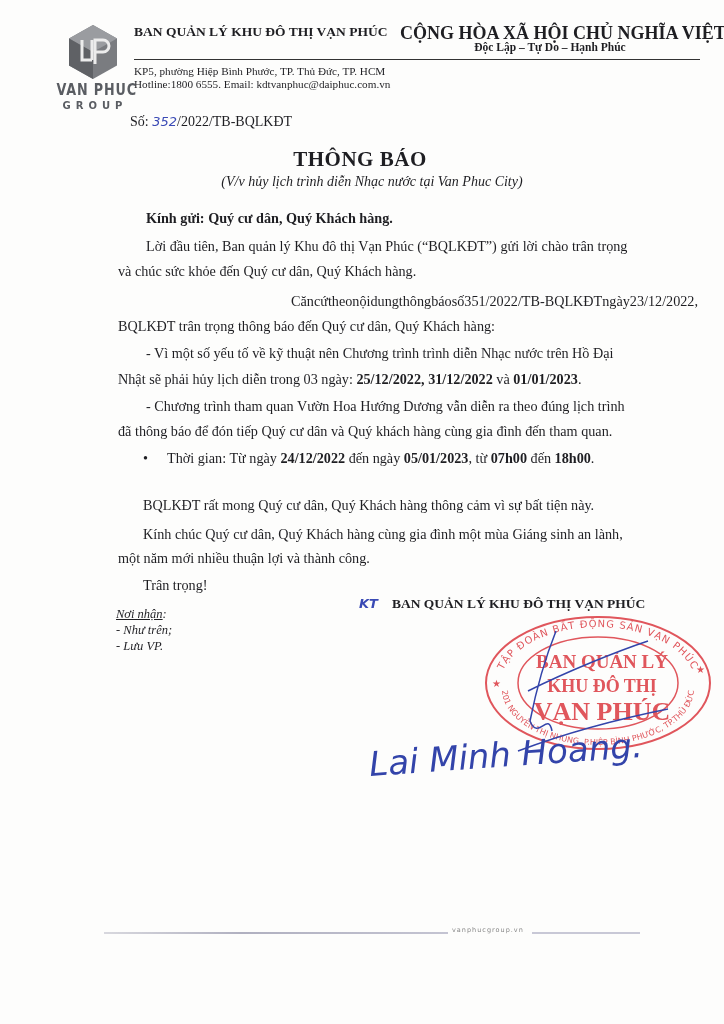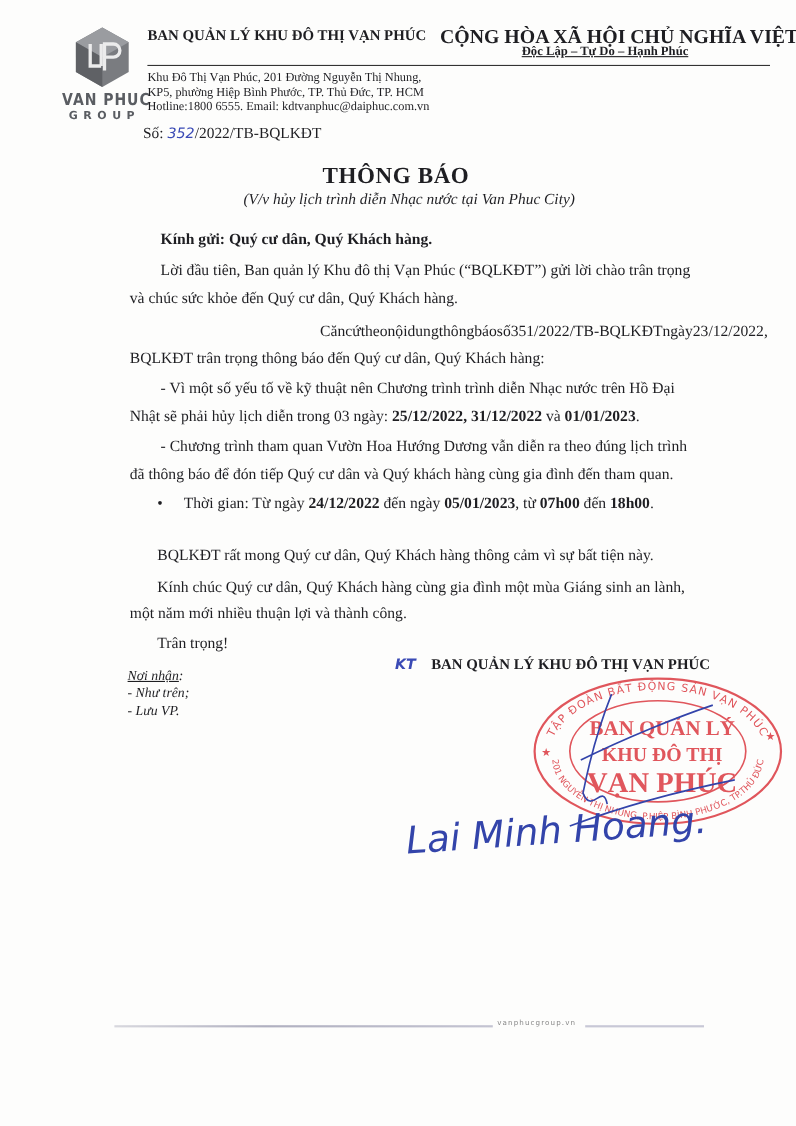--- a/index.html
+++ b/index.html
@@ -11,21 +11,21 @@
     position: relative;
   }
   .abs { position: absolute; }
   
   .logo { left: 58px; top: 24px; width: 70px; height: 90px; text-align: center; }
   .logo svg { display: block; margin: 0 auto; }
   .logo-name { font-family: "DejaVu Sans", sans-serif; font-weight: bold; font-size: 15px; letter-spacing: 1px; color: #5a5d62; line-height: 15px; margin-top: 3px; transform: scaleX(0.85); white-space: nowrap; margin-left: -8px; margin-right: -8px; }
   .logo-sub { font-family: "DejaVu Sans", sans-serif; font-weight: bold; font-size: 10px; letter-spacing: 5px; color: #5a5d62; line-height: 12px; margin-top: 2px; padding-left: 4px; }
   .org-name { left: 134px; top: 24px; font-weight: bold; font-size: 13.5px; white-space: nowrap; }
   .nation { left: 400px; top: 23px; width: 300px; text-align: center; font-weight: bold; font-size: 18px; white-space: nowrap; }
-  .motto { left: 400px; top: 41px; width: 300px; text-align: center; font-weight: bold; font-size: 11.5px; text-decoration: underline; white-space: nowrap; }
+  .motto { left: 400px; top: 41px; width: 300px; text-align: center; font-weight: bold; font-size: 11.5px; white-space: nowrap; }
   .hr-top { left: 134px; top: 59px; width: 566px; height: 0; border-top: 1px solid #333; }
   .addr { left: 134px; top: 65px; font-size: 11.2px; line-height: 13px; white-space: nowrap; }
   .docnum { left: 130px; top: 114px; font-size: 14px; white-space: nowrap; }
   .docnum .hand { color: #3a4ab5; font-family: "DejaVu Sans", sans-serif; font-style: italic; font-size: 13px; }
   
   .title { left: 0; width: 720px; top: 147px; text-align: center; font-weight: bold; font-size: 21px; letter-spacing: 0.5px; }
   .subtitle { left: 0; width: 724px; top: 174px; text-align: center; font-style: italic; font-size: 14px; padding-left: 20px; box-sizing: border-box; }
   .p { position: absolute; font-size: 14.2px; white-space: nowrap; }
   .bold { font-weight: bold; }
   .just { display: flex; justify-content: flex-end; }
@@ -52,21 +52,20 @@
   <div class="logo-name">VAN PHUC</div>
   <div class="logo-sub">GROUP</div>
 </div>
 
 <div class="abs org-name">BAN QUẢN LÝ KHU ĐÔ THỊ VẠN PHÚC</div>
 <div class="abs nation">CỘNG HÒA XÃ HỘI CHỦ NGHĨA VIỆT NAM</div>
 <div class="abs motto">Độc Lập – Tự Do – Hạnh Phúc</div>
 <div class="abs hr-top"></div>
 
 <div class="abs addr">
-  <div>Khu Đô Thị Vạn Phúc, 201 Đường Nguyễn Thị Nhung,</div>
   <div>KP5, phường Hiệp Bình Phước, TP. Thủ Đức, TP. HCM</div>
   <div>Hotline:1800 6555. Email: kdtvanphuc@daiphuc.com.vn</div>
 </div>
 
 <div class="abs docnum"><span>Số: </span><span class="hand">352</span><span>/2022/TB-BQLKĐT</span></div>
 
 <div class="abs title">THÔNG BÁO</div>
 <div class="abs subtitle">(V/v hủy lịch trình diễn Nhạc nước tại Van Phuc City)</div>
 
 <div class="p bold" style="left:146px; top:210px;">Kính gửi: Quý cư dân, Quý Khách hàng.</div>

